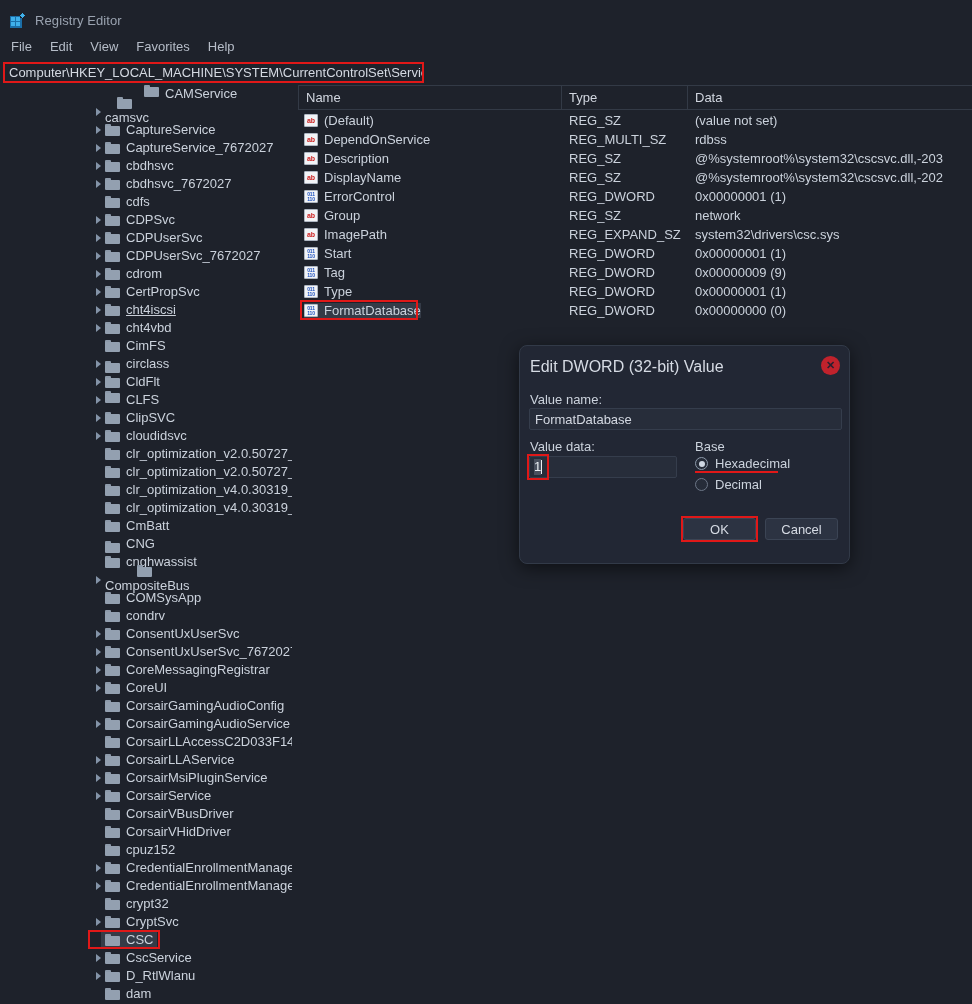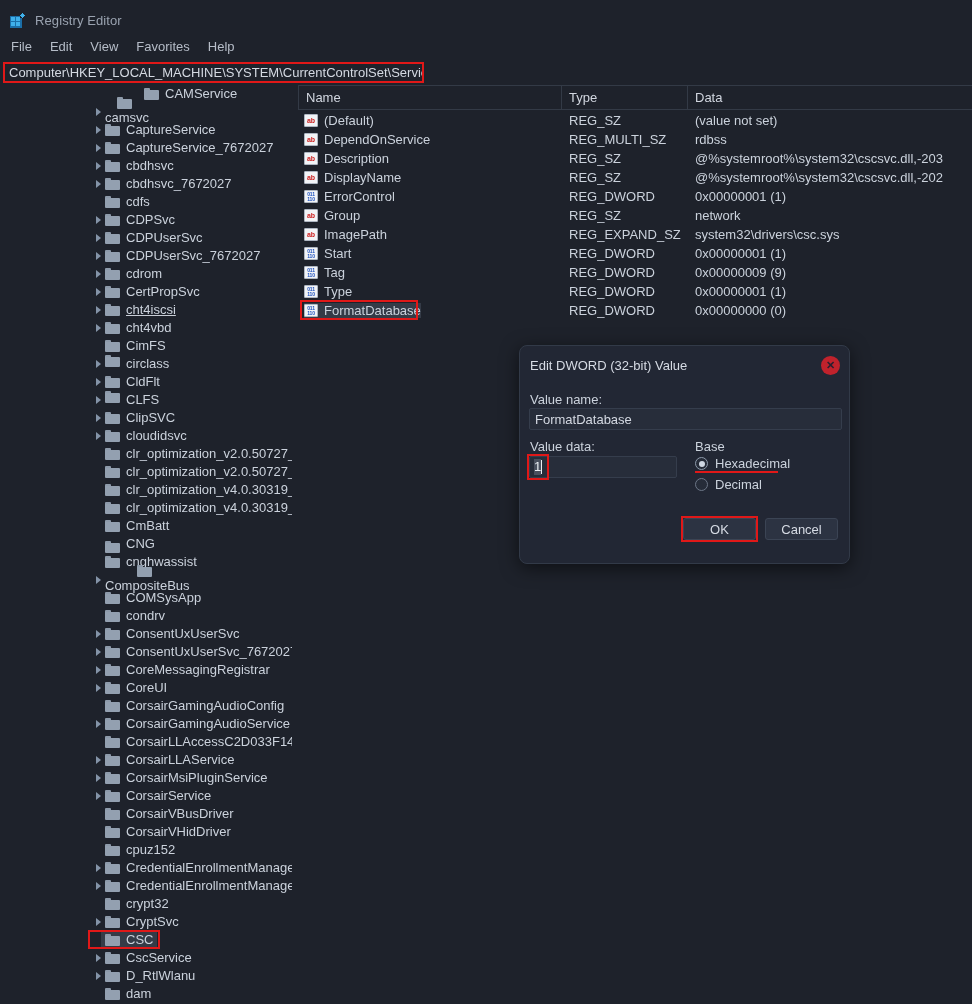--- a/index.html
+++ b/index.html
@@ -177,21 +177,21 @@
   
   #dialog {
     position: absolute; left: 519px; top: 345px; width: 331px; height: 219px;
     background: #222734;
     border: 1px solid #323a48;
     border-radius: 8px;
     box-shadow: 0 4px 18px rgba(0,0,0,0.55);
   }
   #dialog-title {
     position: absolute; left: 10px; top: 12px;
-    font-size: 13px; color: #d6dbe4;
+    font-size: 16px; color: #d6dbe4;
   }
   #dialog-close {
     position: absolute; right: 9px; top: 10px;
     width: 19px; height: 19px; border-radius: 50%;
     background: #c0222c;
     display: flex; align-items: center; justify-content: center;
     color: #2a2030; font-size: 11px; font-weight: bold; line-height: 1;
     cursor: default;
   }
   #dialog .label {
@@ -294,21 +294,21 @@
 <div class="guide" style="left:30px;"></div>
 <div class="guide" style="left:61px;"></div>
 <div class="guide" style="left:92px;"></div>
 
 <div id="treepane">
     <div class="tree-row">
       <span class="tree-indent"></span>
       <span class="tree-arrow none">
         <i></i>
       </span>
-      <span class="tree-label-box" style="display: flex; align-items: center; padding-left: 39px;">
+      <span class="tree-label-box" style="display: flex; align-items: flex-start; padding-left: 39px;">
         <span class="folder-icon">
           <span class="tab"></span>
           <span class="body"></span>
         </span>
         <span class="tree-label">CAMService</span>
       </span>
     </div>
     <div class="tree-row">
       <span class="tree-indent"></span>
       <span class="tree-arrow">
@@ -489,21 +489,21 @@
           <span class="body"></span>
         </span>
         <span class="tree-label">CimFS</span>
       </span>
     </div>
     <div class="tree-row">
       <span class="tree-indent"></span>
       <span class="tree-arrow">
         <i></i>
       </span>
-      <span class="tree-label-box" style="display: flex; align-items: flex-start;">
+      <span class="tree-label-box" style="display: flex; align-items: flex-end;">
         <span class="folder-icon">
           <span class="tab"></span>
           <span class="body"></span>
         </span>
         <span class="tree-label">circlass</span>
       </span>
     </div>
     <div class="tree-row">
       <span class="tree-indent"></span>
       <span class="tree-arrow">

